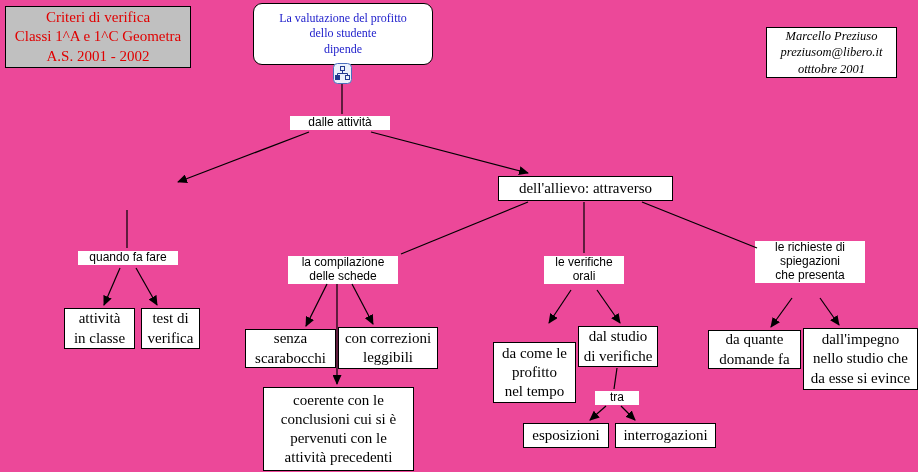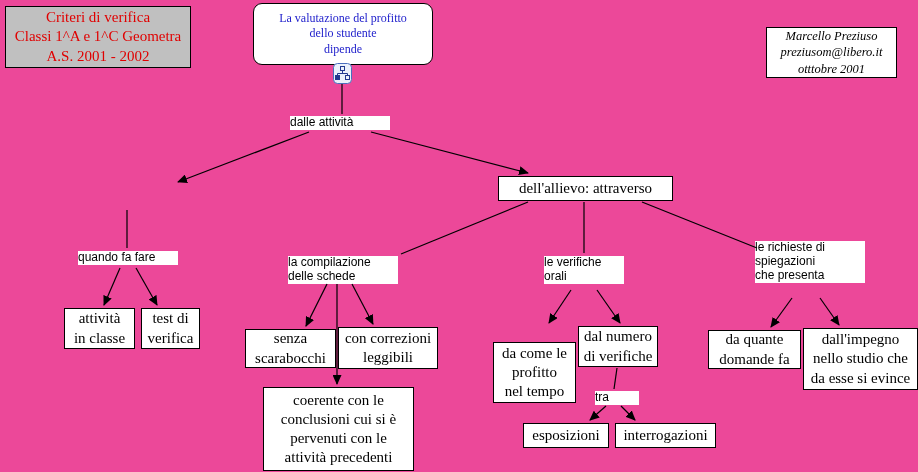--- a/index.html
+++ b/index.html
@@ -37,20 +37,21 @@
     font-style:italic;
     font-size:12.5px;
     line-height:1.3;
     margin-top:10px;
   }
   .link-label{
     position:absolute;
     font-family:"Liberation Sans", sans-serif;
     font-size:12px;line-height:1.16;
     color:#000000;
+    text-align:center;
     background:#ffffff;
     white-space:nowrap;
   }
   .res-icon{position:absolute;left:333px;top:63px;width:19px;height:21px;cursor:pointer;}
 </style>
 </head>
 <body>
 
 <div id="stage">
 
@@ -143,21 +144,21 @@
     <div class="ln">attività precedenti</div>
   </div>
 
   <div class="node" style="left:493px;top:342px;width:83px;height:61px">
     <div class="ln">da come le</div>
     <div class="ln">profitto</div>
     <div class="ln">nel tempo</div>
   </div>
 
   <div class="node" style="left:578px;top:326px;width:80px;height:41px">
-    <div class="ln">dal numero</div>
+    <div class="ln">dal studio</div>
     <div class="ln">di verifiche</div>
   </div>
 
   <div class="node" style="left:523px;top:423px;width:86px;height:25px">
     <div class="ln">esposizioni</div>
   </div>
 
   <div class="node" style="left:615px;top:423px;width:101px;height:25px">
     <div class="ln">interrogazioni</div>
   </div>

